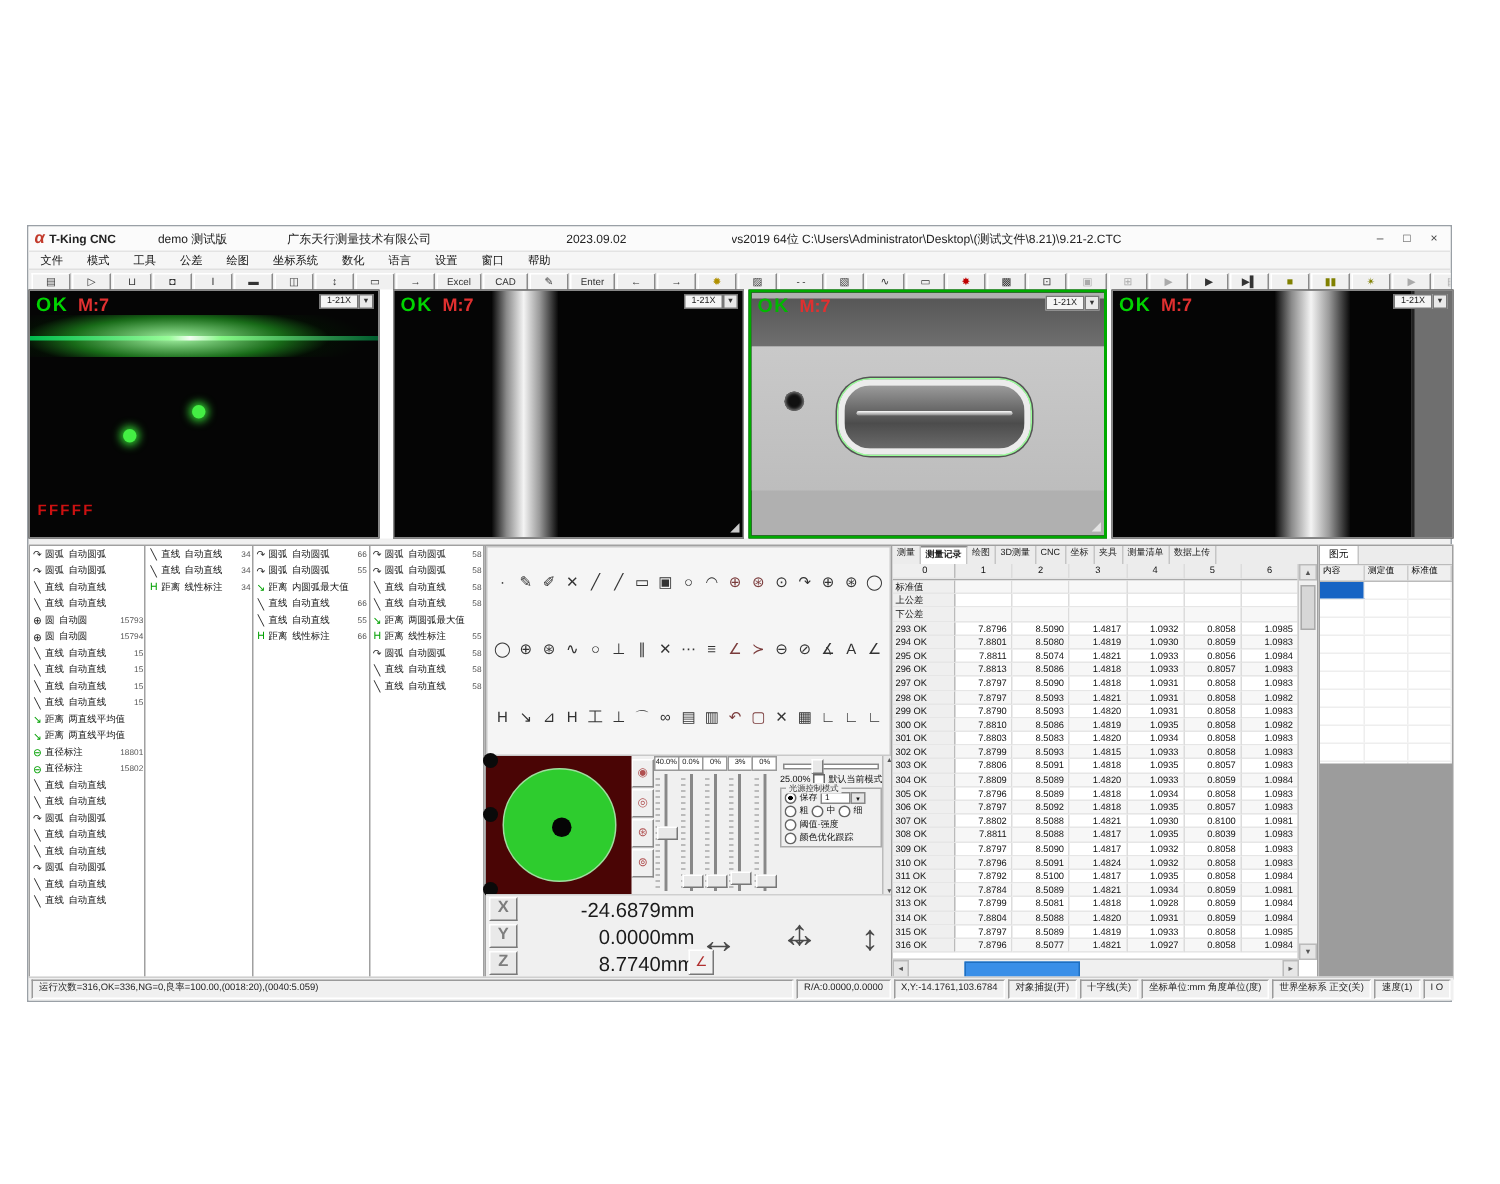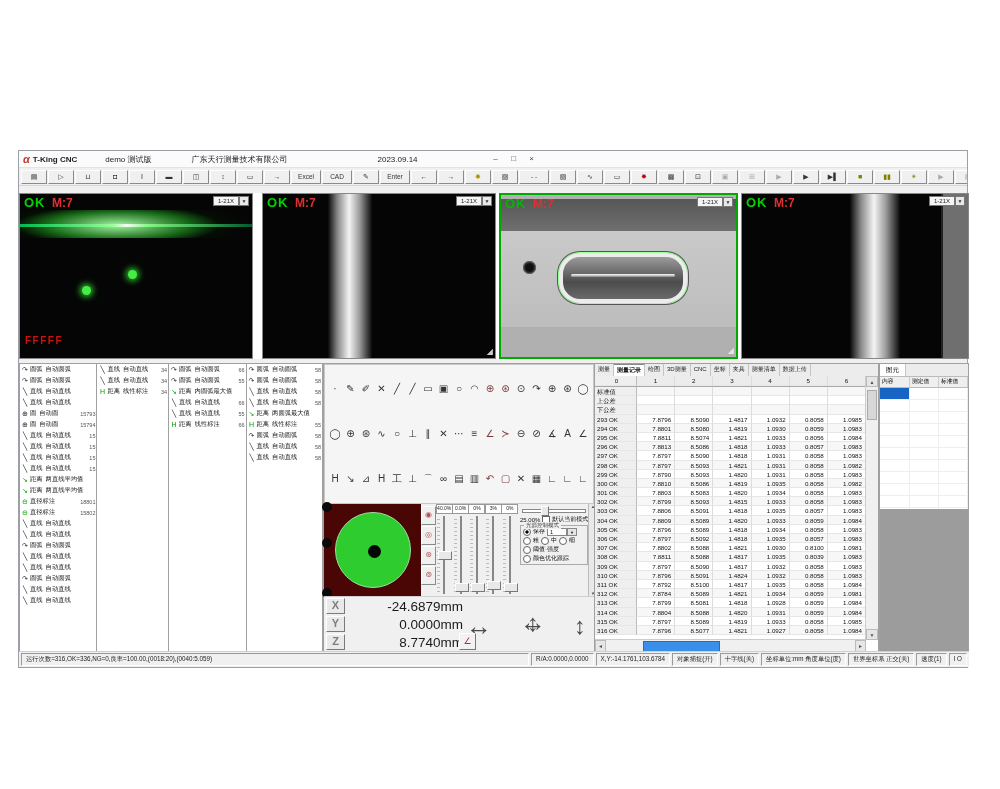--- a/index.html
+++ b/index.html
@@ -162,28 +162,42 @@
 <body>
 
 <div class="page">
   <div class="win">
 
     <div class="titlebar">
       <span class="logo">α</span>
       <span class="t-app">T-King   CNC</span>
       <span class="t-demo">demo  测试版</span>
       <span class="t-co">广东天行测量技术有限公司</span>
-      <span class="t-date">2023.09.14</span>
+      <span class="t-date">2023.09.02</span>
+      <span class="t-path">vs2019 64位  C:\Users\Administrator\Desktop\(测试文件\8.21)\9.21-2.CTC</span>
       <span class="wbtns">
         <span class="wbtn">–</span>
         <span class="wbtn">□</span>
         <span class="wbtn">×</span>
       </span>
     </div>
 
+    <div class="menubar" id="menubar">
+        <div class="menuitem">文件</div>
+        <div class="menuitem">模式</div>
+        <div class="menuitem">工具</div>
+        <div class="menuitem">公差</div>
+        <div class="menuitem">绘图</div>
+        <div class="menuitem">坐标系统</div>
+        <div class="menuitem">数化</div>
+        <div class="menuitem">语言</div>
+        <div class="menuitem">设置</div>
+        <div class="menuitem">窗口</div>
+        <div class="menuitem">帮助</div>
+      </div>
     <div class="toolbar" id="toolbar">
         <div class="tbtn">▤</div>
         <div class="tbtn">▷</div>
         <div class="tbtn">⊔</div>
         <div class="tbtn">◘</div>
         <div class="tbtn">І</div>
         <div class="tbtn">▬</div>
         <div class="tbtn">◫</div>
         <div class="tbtn">↕</div>
         <div class="tbtn">▭</div>

